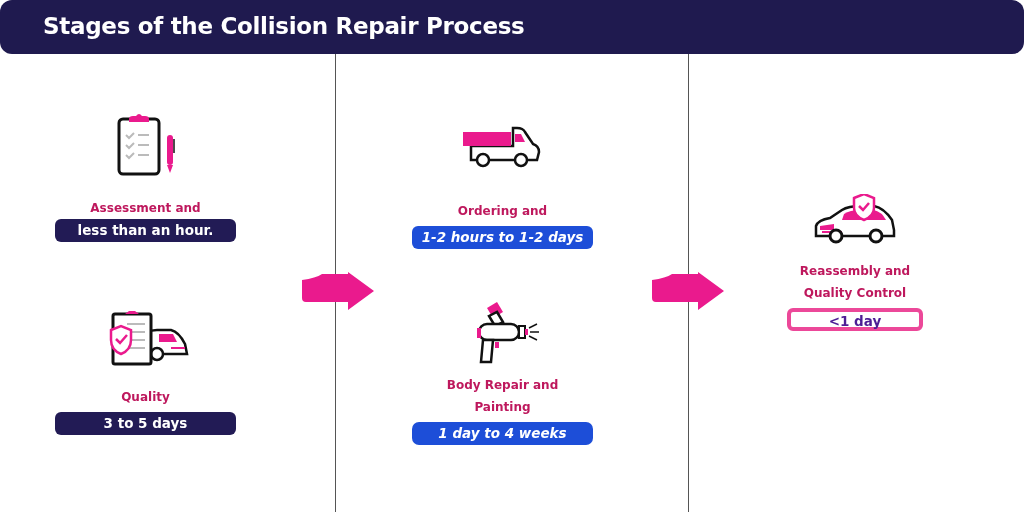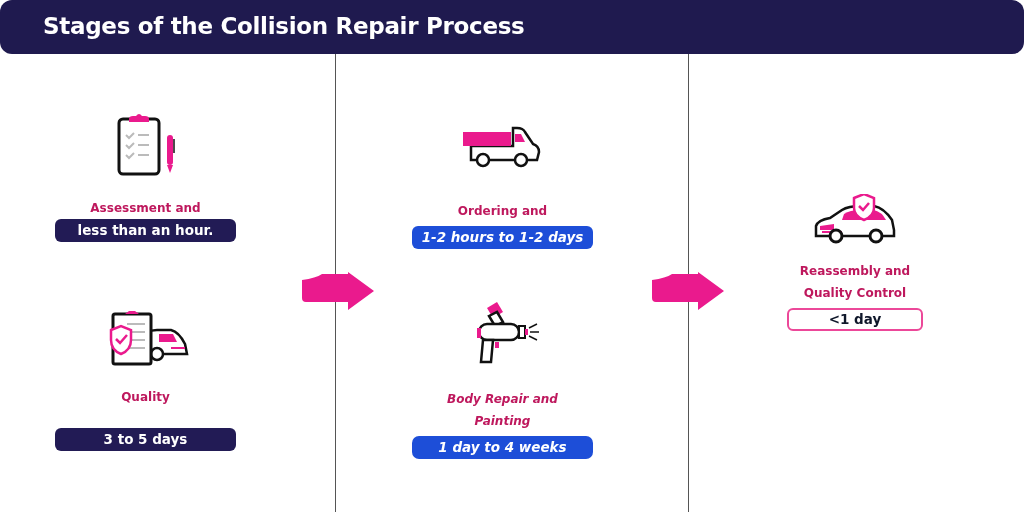--- a/index.html
+++ b/index.html
@@ -6,21 +6,21 @@
   body{width:1024px;height:512px;background:#ffffff;position:relative;overflow:hidden;font-family:"DejaVu Sans","Liberation Sans",sans-serif;}
   .header{position:absolute;left:0;top:0;width:1024px;height:54px;background:#1f1a4f;border-radius:12px;}
   .header h1{position:absolute;left:43px;top:13px;margin:0;color:#ffffff;font-size:23px;font-weight:bold;letter-spacing:-0.3px;}
   .divider{position:absolute;top:54px;width:1px;height:458px;background:#555;}
   .stage{position:absolute;text-align:center;}
   .stage .icon{display:block;margin:0 auto;}
   .title{color:#be185d;font-weight:bold;font-size:12px;line-height:22px;}
   .badge{display:block;border-radius:6px;font-weight:bold;font-size:13.5px;line-height:23px;height:23px;text-align:center;color:#fff;box-sizing:border-box;}
   .badge.navy{background:#221b55;}
   .badge.pink{background:#1d4ed8;font-style:italic;}
-  .badge.outline{background:#fff;border:2px solid #ec4899;color:#0f172a;line-height:19px;}
+  .badge.outline{background:#fff;border:4px solid #ec4899;color:#4c1d95;line-height:19px;}
   .arrow{position:absolute;}
 </style>
 </head>
 <body>
 
 <div class="header">
   <h1>Stages of the Collision Repair Process</h1>
 </div>
 
 <div class="divider" style="left:335px;"></div>
@@ -61,21 +61,21 @@
         <line x1="26" y1="22" x2="44" y2="22"></line>
       <line x1="26" y1="30" x2="44" y2="30"></line>
         <line x1="26" y1="38" x2="44" y2="38"></line>
     </g>
     <path d="M10 20 L20 16 L30 20 L30 30 Q30 40 20 44 Q10 40 10 30Z" fill="#fff" stroke="#ea1a8d" stroke-width="2.5"></path>
     <path d="M15 29 l4 4 l7 -8" fill="none" stroke="#ea1a8d" stroke-width="2.5"></path>
   </svg>
   <div class="title" style="margin-top:18px;">
     <div>Quality</div>
   </div>
-  <span class="badge navy" style="margin-top:20px;">3 to 5 days</span>
+  <span class="badge navy" style="margin-top:4px;">3 to 5 days</span>
 </div>
 
 <svg class="arrow" style="left:302px;top:272px;" width="74" height="38" viewBox="0 0 74 38">
   <path d="M0 8 Q14 6 20 2 L46 2 L46 0 L72 19 L46 38 L46 30 L4 30 Q0 30 0 26Z" fill="#ea1a8d"></path>
 </svg>
 
 <div class="stage" style="left:412px;top:124px;width:181px;">
   <svg class="icon" width="84" height="48" viewBox="0 0 84 48">
     <path d="M10 22 L10 36 L76 36 L78 28 Q78 22 72 20 L64 8 Q62 4 56 4 L52 4 L52 22Z" fill="#fff" stroke="#111" stroke-width="2.5"></path>
     <rect x="2" y="8" width="48" height="14" fill="#ea1a8d"></rect>
@@ -98,21 +98,21 @@
     <rect x="58" y="31" width="3" height="6" fill="#ea1a8d"></rect>
     <g stroke="#111" stroke-width="1.5">
         <line x1="62" y1="30" x2="70" y2="26"></line>
         <line x1="63" y1="34" x2="72" y2="34"></line>
         <line x1="62" y1="38" x2="70" y2="42"></line>
       </g>
     <path d="M16 42 L26 42 L24 64 L14 64Z" fill="#fff" stroke="#111" stroke-width="2.5"></path>
     <rect x="10" y="30" width="4" height="10" fill="#ea1a8d"></rect>
     <rect x="28" y="44" width="4" height="6" fill="#ea1a8d"></rect>
   </svg>
-  <div class="title" style="margin-top:18px;font-style:italic;">
+  <div class="title" style="margin-top:4px;">
     <div>Body Repair and</div>
     <div>Painting</div>
   </div>
   <span class="badge pink" style="margin-top:4px;border-radius:7px;">1 day to 4 weeks</span>
 </div>
 
 <svg class="arrow" style="left:652px;top:272px;" width="74" height="38" viewBox="0 0 74 38">
   <path d="M0 8 Q14 6 20 2 L46 2 L46 0 L72 19 L46 38 L46 30 L4 30 Q0 30 0 26Z" fill="#ea1a8d"></path>
 </svg>
 

